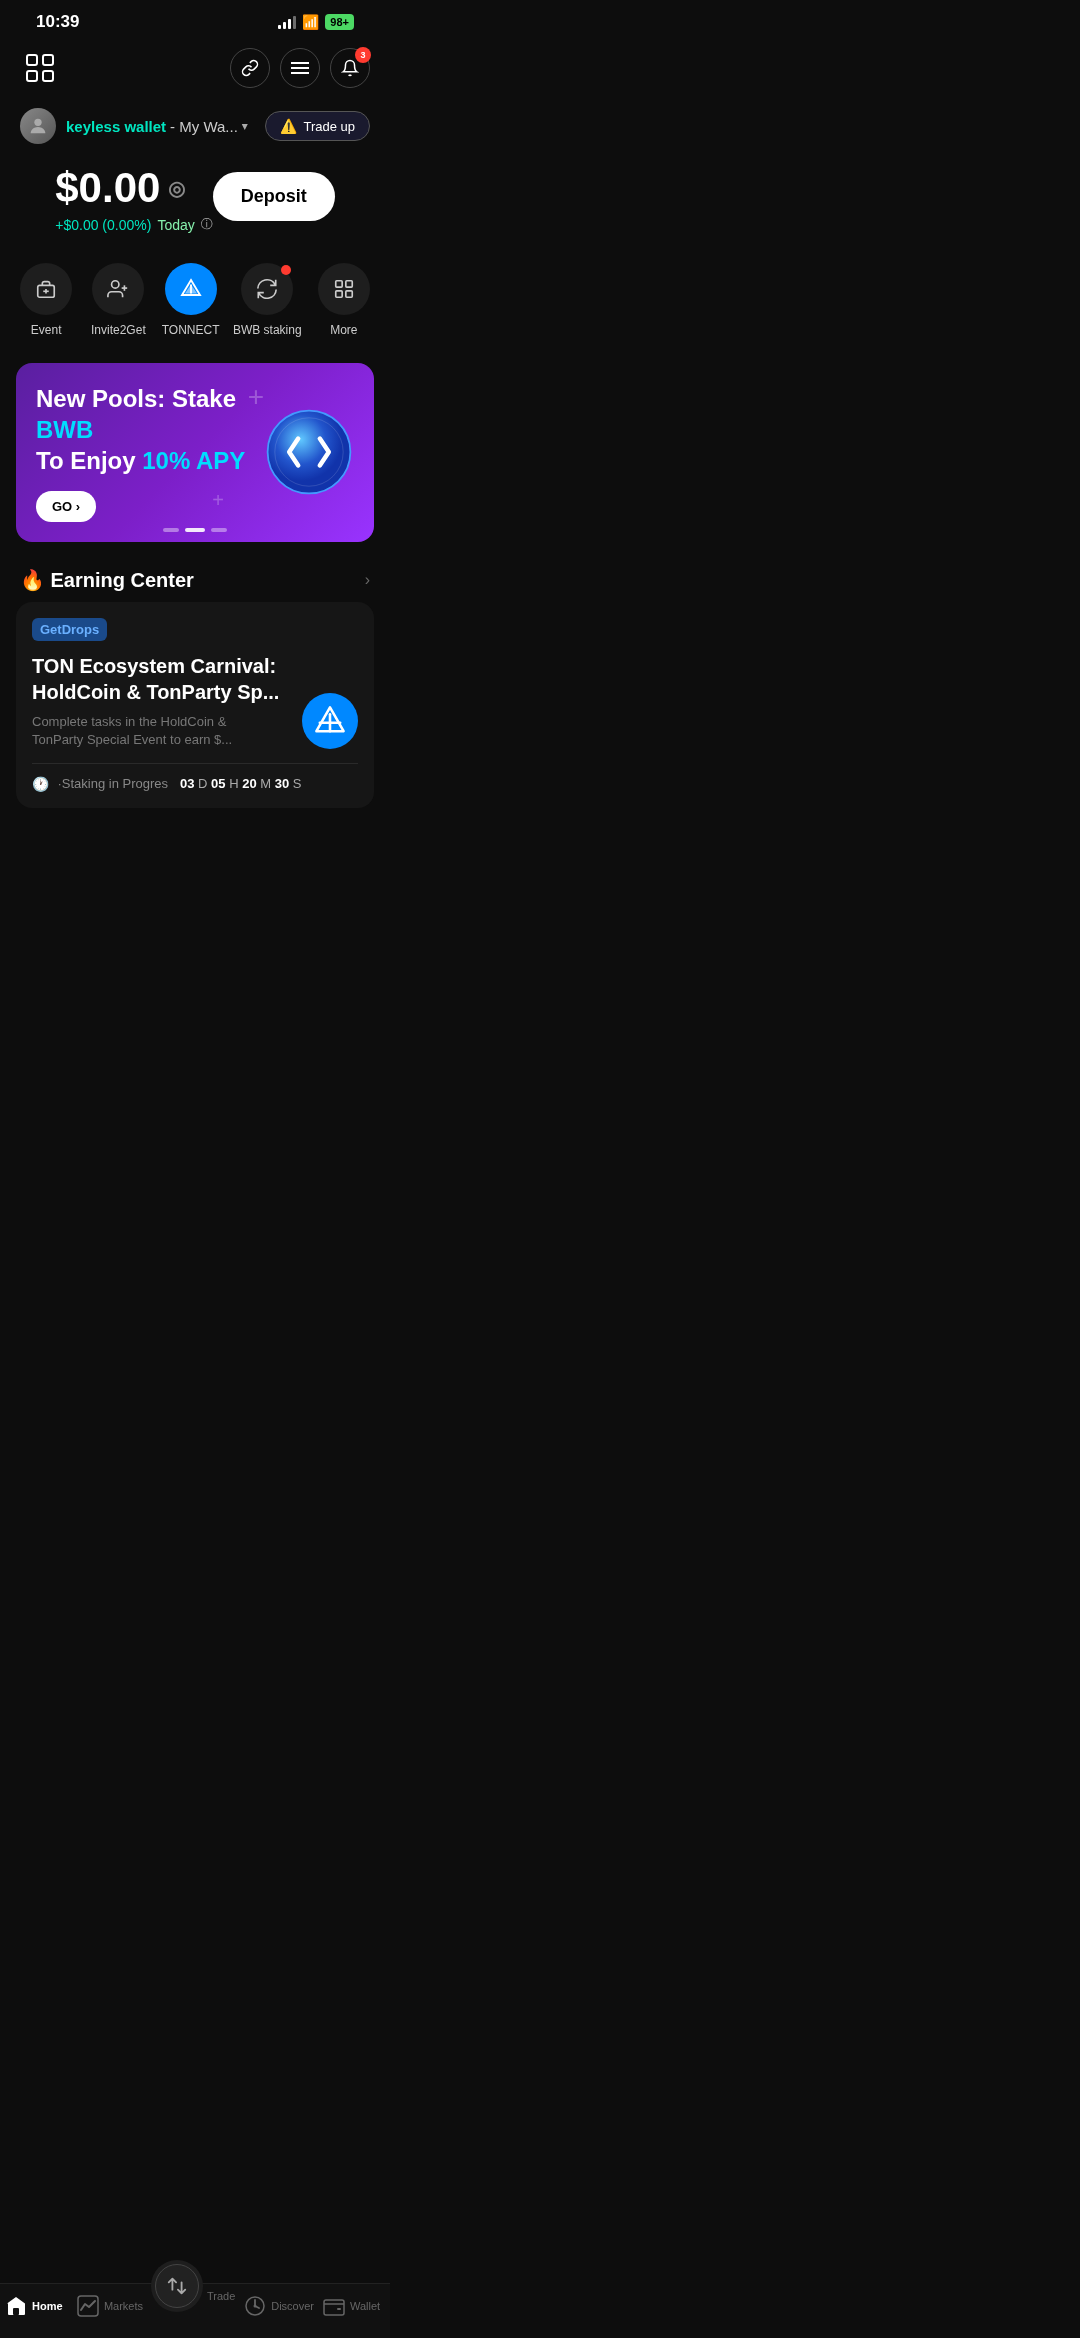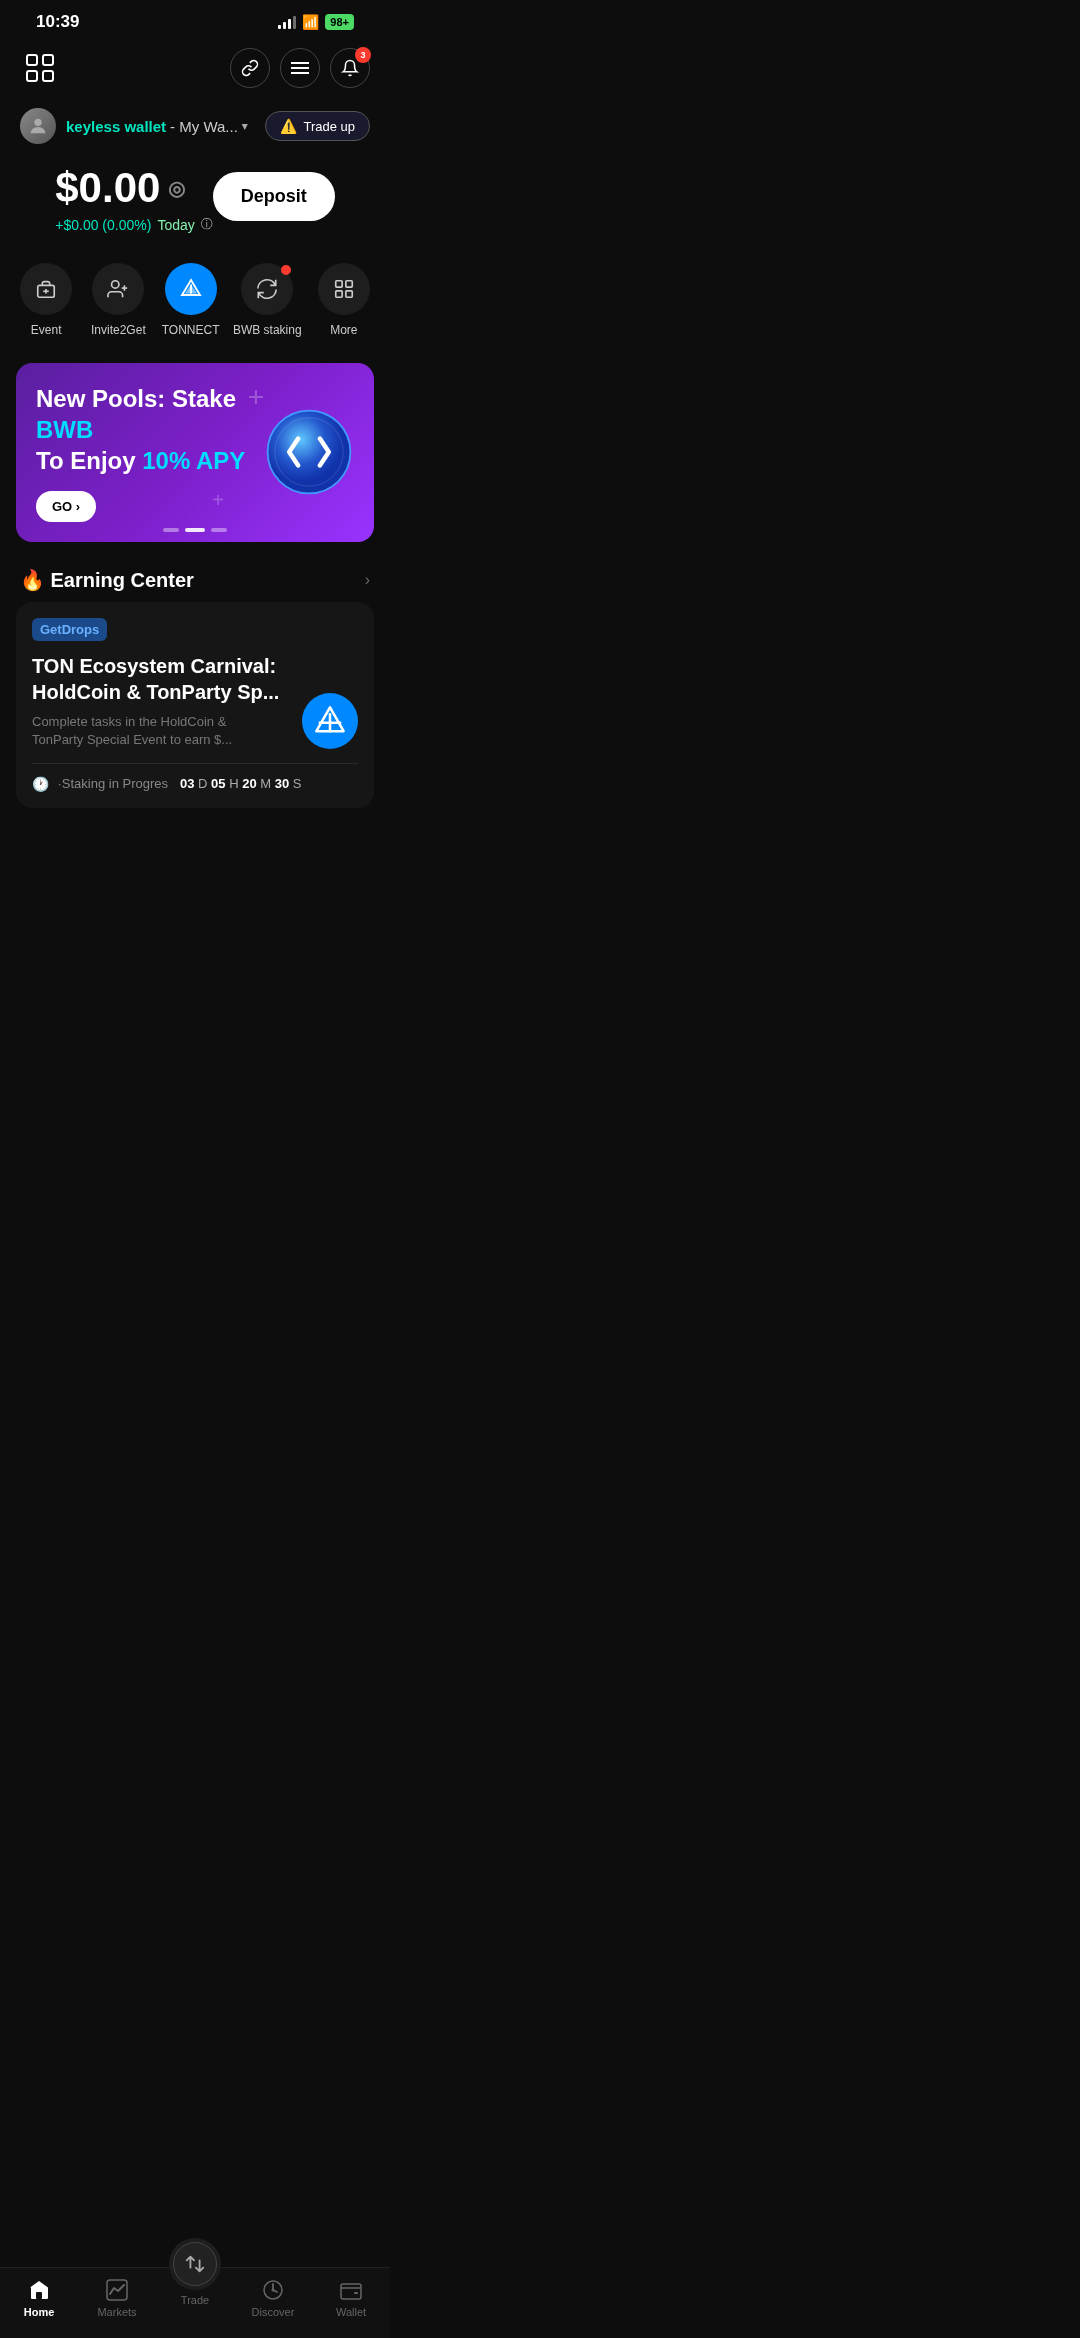--- a/index.html
+++ b/index.html
@@ -338,21 +338,21 @@
       position: fixed;
       bottom: 0; left: 0; right: 0;
       background: #111;
       border-top: 1px solid #222;
       display: flex;
       justify-content: space-around;
       padding: 10px 0 20px;
       max-width: 390px;
     }
     .nav-item {
-      display: flex; flex-direction: column; align-items: center; gap: 4px;
+      display: flex; flex-direction: row; align-items: center; gap: 4px;
       cursor: pointer;
       min-width: 64px;
     }
     .nav-icon { font-size: 22px; color: #666; }
     .nav-item.active .nav-icon { color: #fff; }
     .nav-label { font-size: 11px; color: #666; }
     .nav-item.active .nav-label { color: #fff; font-weight: 600; }
     .nav-trade-wrap {
       width: 52px; height: 52px;
       background: #1e1e1e;

